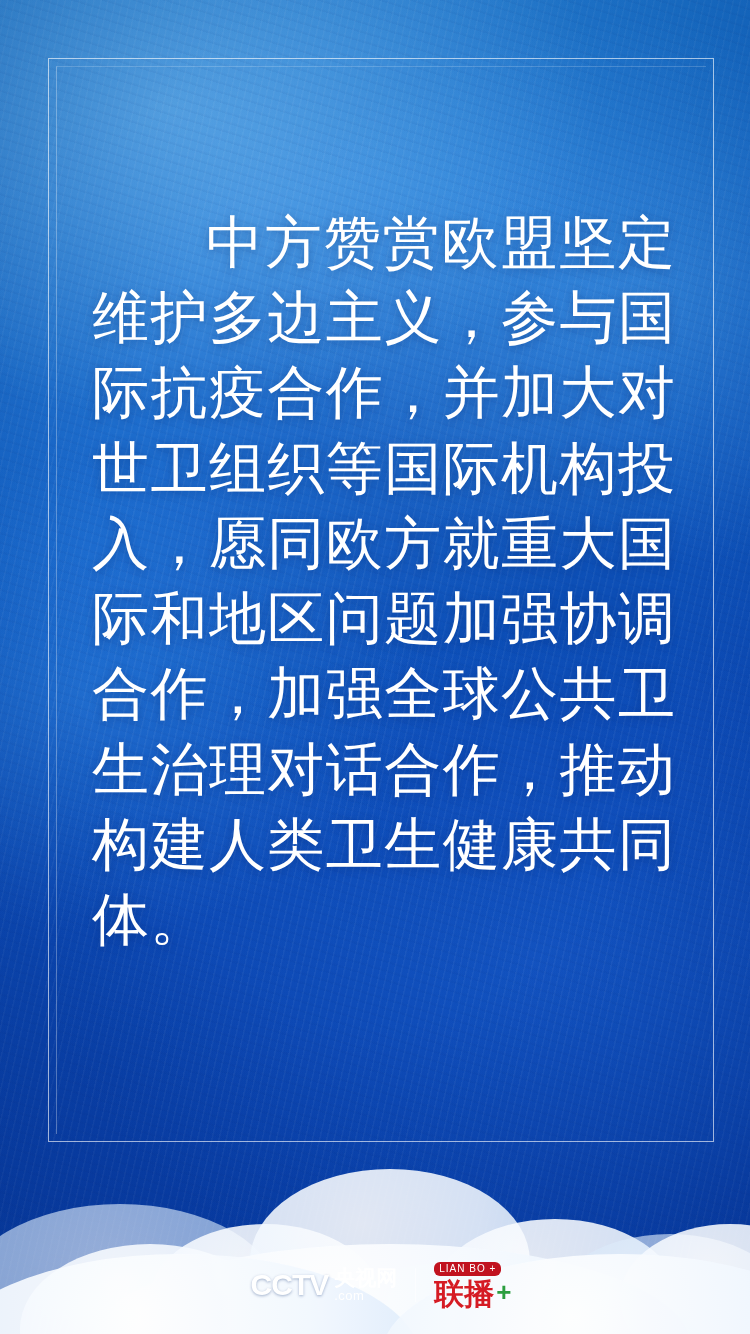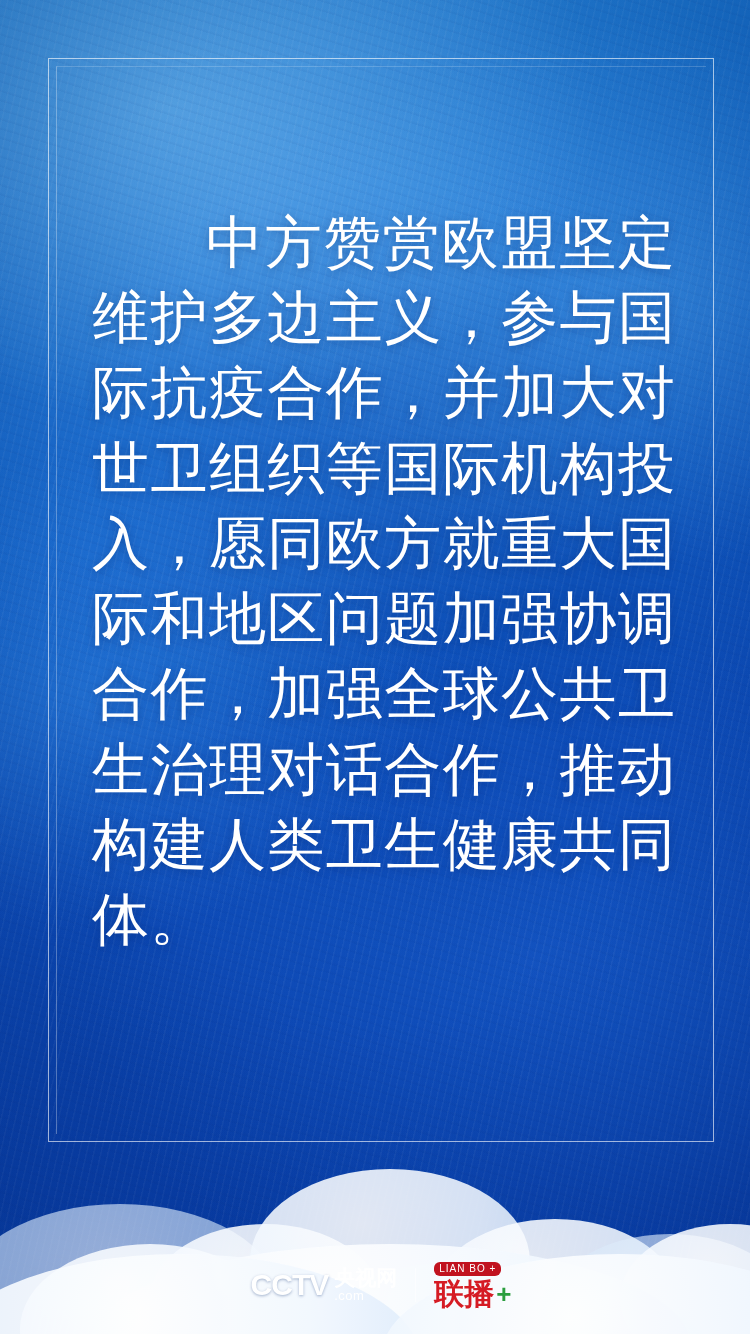--- a/index.html
+++ b/index.html
@@ -161,21 +161,21 @@
     color: #ffffff;
     letter-spacing: 1px;
     font-family: "Liberation Sans", sans-serif;
     background: #c1121f;
     padding: 2px 5px;
     border-radius: 6px;
     margin-bottom: 3px;
   }
   .lianbo-main {
     display: flex;
-    align-items: center;
+    align-items: flex-start;
     gap: 2px;
   }
   .lianbo-cn {
     font-size: 30px;
     font-weight: bold;
     color: #d51b24;
     font-family: "Liberation Serif", serif;
     text-shadow: 0 1px 0 rgba(255,255,255,0.6);
   }
   .lianbo-plus {

